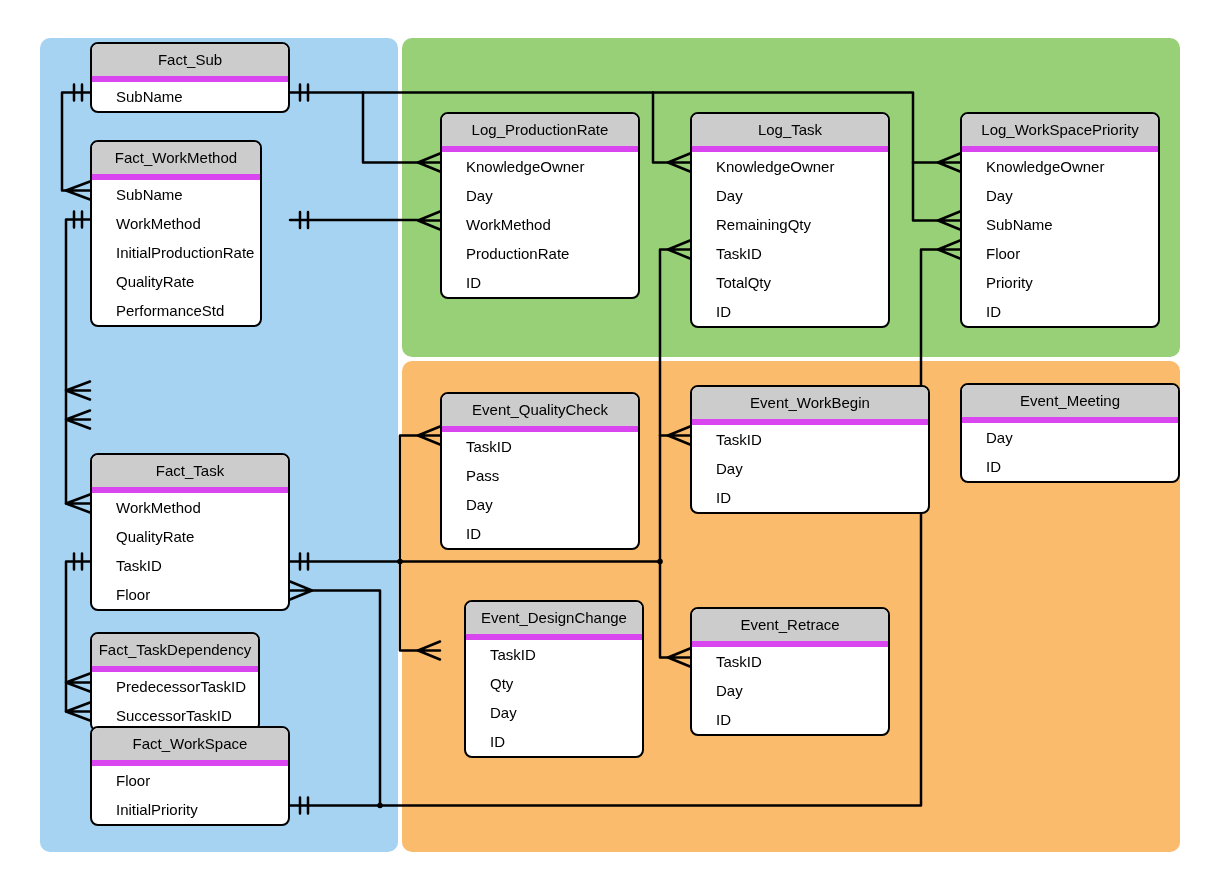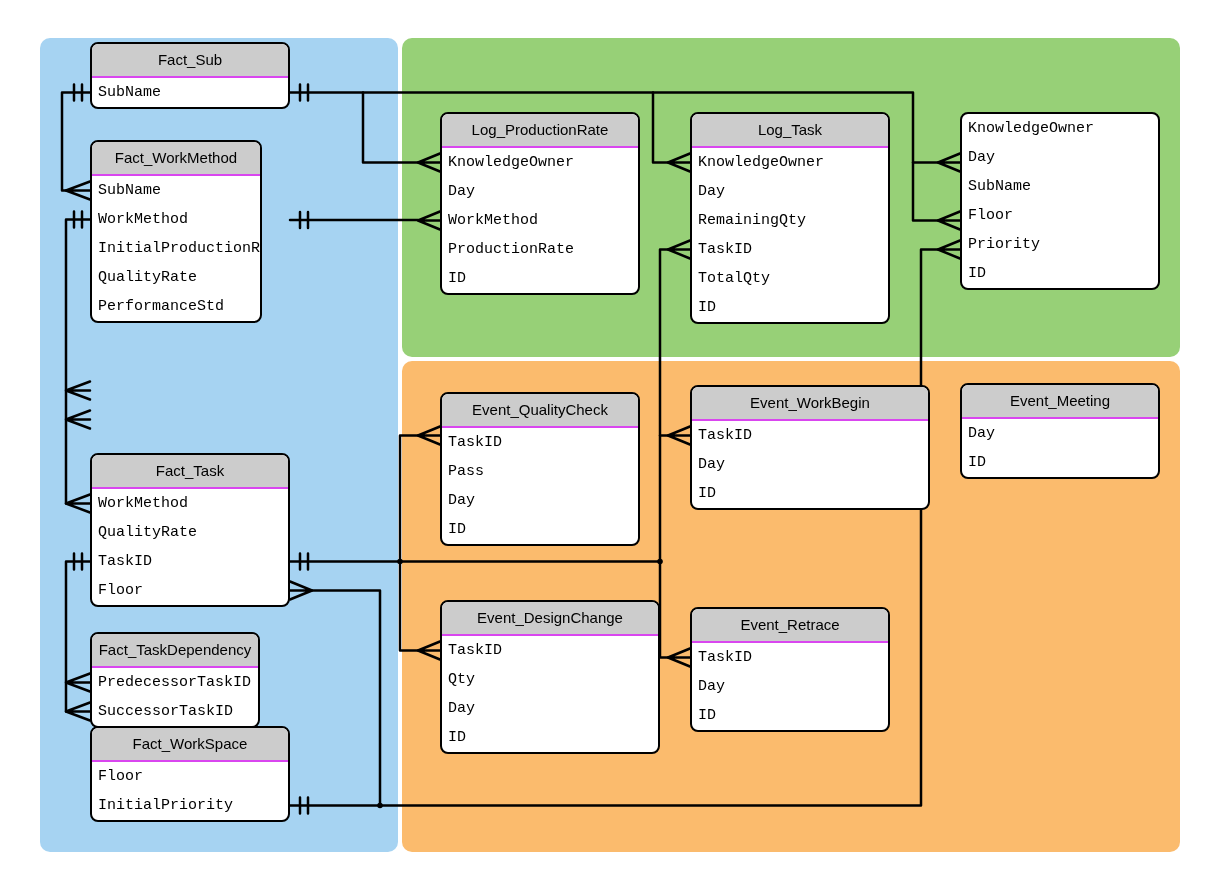--- a/index.html
+++ b/index.html
@@ -11,26 +11,26 @@
   #region-fact{left:40px;top:38px;width:358px;height:814px;background:#A6D3F2;}
   #region-log{left:402px;top:38px;width:778px;height:319px;background:#97D077;}
   #region-event{left:402px;top:361px;width:778px;height:491px;background:#FBBB6D;}
   #wires{position:absolute;left:0;top:0;width:1220px;height:894px;z-index:2;}
   .etable{
     position:absolute;z-index:3;box-sizing:border-box;background:#ffffff;
     border:2px solid #000;border-radius:8px;
   }
   .thead{
     height:32px;line-height:32px;text-align:center;background:#CCCCCC;
-    border-bottom:2px solid #d946ef;border-radius:6px 6px 0 0;
+    border-bottom:6px solid #d946ef;border-radius:6px 6px 0 0;
     font-size:15px;color:#000;overflow:hidden;white-space:nowrap;
   }
   .trow{
-    height:29px;line-height:29px;padding-left:6px;font-size:15px;color:#000;
-    white-space:nowrap;overflow:hidden;font-family:Liberation Mono, monospace;
+    height:29px;line-height:29px;padding-left:24px;font-size:15px;color:#000;
+    white-space:nowrap;overflow:hidden;
   }
 </style>
 </head>
 <body>
 
 <div id="canvas">
 
   <div class="region" id="region-fact"></div>
   <div class="region" id="region-log"></div>
   <div class="region" id="region-event"></div>
@@ -139,20 +139,21 @@
     <div class="thead">Log_Task</div>
     <div class="trow">KnowledgeOwner</div>
     <div class="trow">Day</div>
     <div class="trow">RemainingQty</div>
     <div class="trow">TaskID</div>
     <div class="trow">TotalQty</div>
     <div class="trow">ID</div>
   </div>
 
   <div class="etable" style="left:960px;top:112px;width:200px">
+    <div class="thead">Log_WorkSpacePriority</div>
     <div class="trow">KnowledgeOwner</div>
     <div class="trow">Day</div>
     <div class="trow">SubName</div>
     <div class="trow">Floor</div>
     <div class="trow">Priority</div>
     <div class="trow">ID</div>
   </div>
 
   <div class="etable" style="left:440px;top:392px;width:200px">
     <div class="thead">Event_QualityCheck</div>
@@ -162,27 +163,27 @@
     <div class="trow">ID</div>
   </div>
 
   <div class="etable" style="left:690px;top:385px;width:240px">
     <div class="thead">Event_WorkBegin</div>
     <div class="trow">TaskID</div>
     <div class="trow">Day</div>
     <div class="trow">ID</div>
   </div>
 
-  <div class="etable" style="left:960px;top:383px;width:200px">
+  <div class="etable" style="left:960px;top:383px;width:220px">
     <div class="thead">Event_Meeting</div>
     <div class="trow">Day</div>
     <div class="trow">ID</div>
   </div>
 
-  <div class="etable" style="left:440px;top:600px;width:220px">
+  <div class="etable" style="left:464px;top:600px;width:180px">
     <div class="thead">Event_DesignChange</div>
     <div class="trow">TaskID</div>
     <div class="trow">Qty</div>
     <div class="trow">Day</div>
     <div class="trow">ID</div>
   </div>
 
   <div class="etable" style="left:690px;top:607px;width:200px">
     <div class="thead">Event_Retrace</div>
     <div class="trow">TaskID</div>

